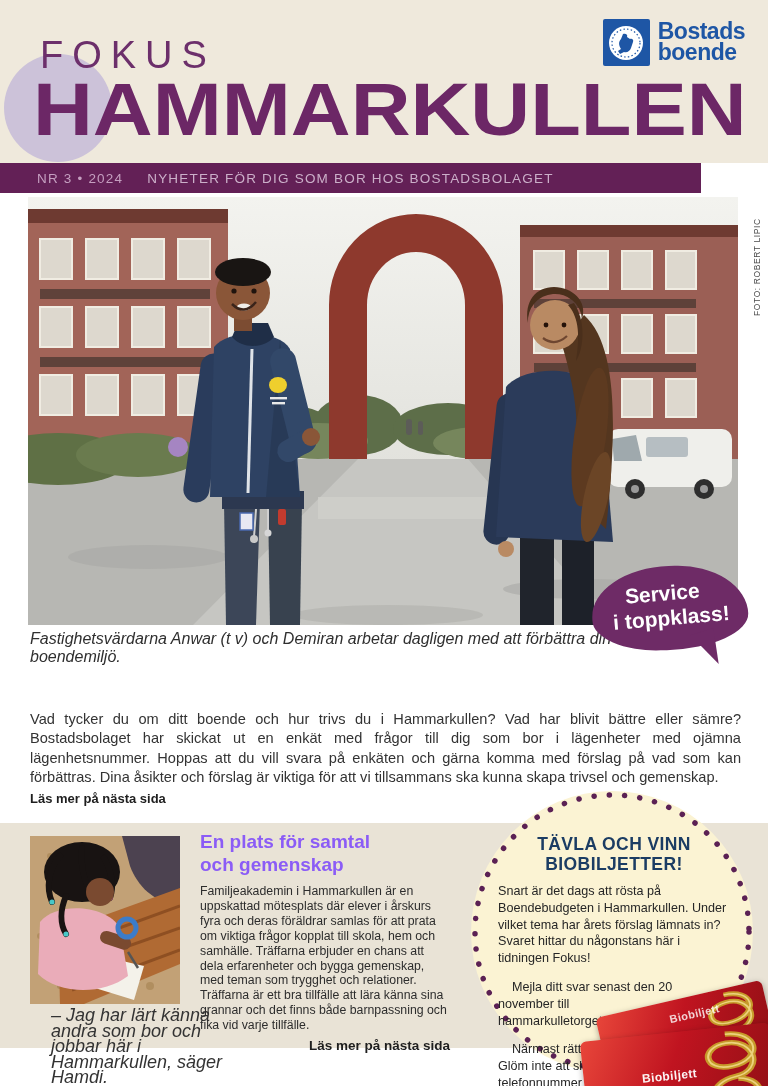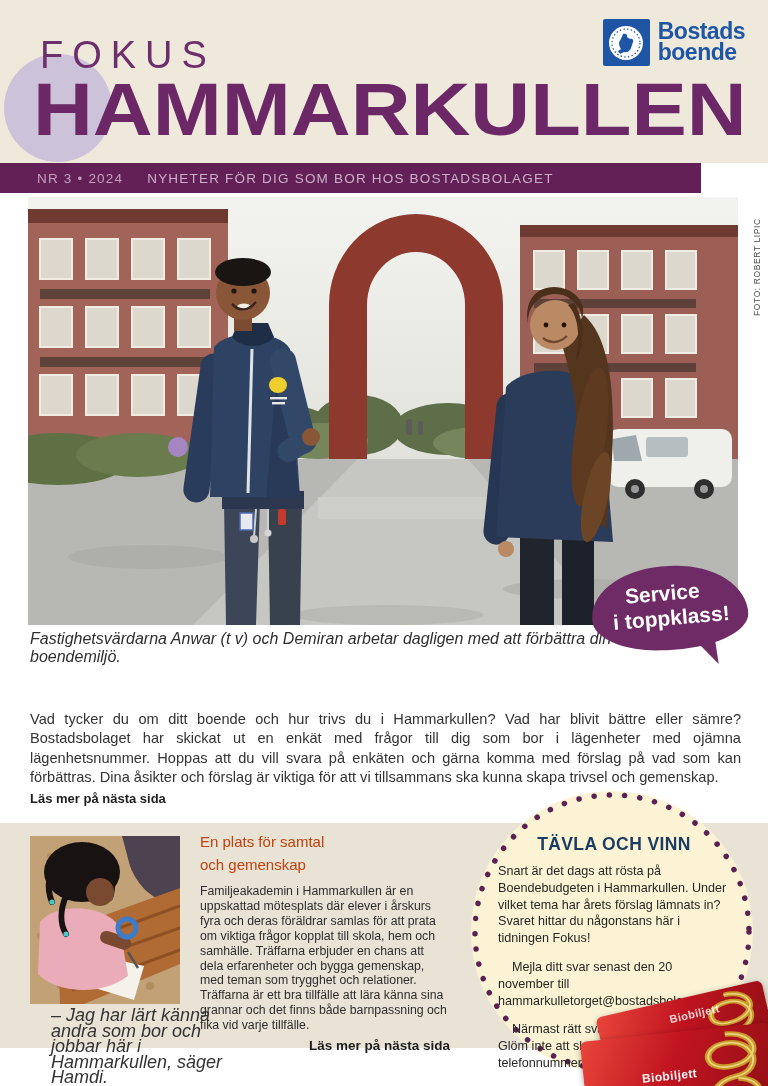--- a/index.html
+++ b/index.html
@@ -46,21 +46,21 @@
   .lead-body{ position:absolute; left:30px; top:710px; width:711px; font-size:14.6px; line-height:19.4px;
               color:#333333; text-align:justify; }
   .read-more-1{ position:absolute; left:30px; top:791px; font-size:13px; font-weight:bold; color:#1e1e1e; }
 
   
   .bottom-panel{ position:absolute; left:0; top:823px; width:768px; height:225px; background:#E9E3D6; }
   .child-photo{ position:absolute; left:30px; top:836px; width:150px; height:168px; overflow:hidden; }
   .child-caption{ position:absolute; left:30px; top:1008px; width:175px; font-style:italic; font-size:18px;
                   line-height:15.5px; color:#333333;margin-left:21px; }
   .article{ position:absolute; left:200px; top:831px; width:254px; }
-  .article-h{ font-size:15px; line-height:22.5px; font-weight:normal; color:#c2410c; }
+  .article-h{ font-size:19px; line-height:22.5px; font-weight:bold; color:#8b5cf6; }
   .article-h span{ display:block; }
   .article-body{ margin-top:8px; font-size:12.3px; line-height:14.9px; color:#2d2d2d; width:250px; }
   .read-more-2{ margin-top:5px; width:250px; text-align:right; font-size:13.5px; font-weight:bold; color:#1e1e1e; }
 
   
   .contest-ring{ position:absolute; left:462px; top:782px; width:300px; height:300px; z-index:3; }
   .contest{ position:absolute; left:486px; top:834px; width:256px; z-index:4; }
   .contest-h{ text-align:center; font-size:17.5px; line-height:20px; font-weight:bold; letter-spacing:0.4px; color:#1B3C63; }
   .contest-h span{ display:block; }
   .contest p{ font-size:12.6px; line-height:16.8px; color:#262626; margin:12px; }
@@ -325,20 +325,21 @@
   </div>
 
   <svg class="contest-ring" width="300" height="300" viewBox="0 0 300 300">
     <circle cx="150" cy="150" r="141" fill="#FBF3D3"></circle>
     <circle cx="150" cy="150" r="137" fill="none" stroke="#5B2154" stroke-width="5.5" stroke-dasharray="0.1 15.2" stroke-linecap="round"></circle>
   </svg>
 
   <div class="contest">
     <div class="contest-h">
       <span>TÄVLA OCH VINN</span>
+      <span>BIOBILJETTER!</span>
     </div>
     <p class="first">Snart är det dags att rösta på Boendebudgeten i Hammarkullen. Under vilket tema har årets förslag lämnats in? Svaret hittar du någonstans här i tidningen Fokus!</p>
     <p class="indent">Mejla ditt svar senast den 20 november till hammarkulletorget@bostadsbolaget.se.</p>
     <p class="indent">Närmast rätt svar vinner tre biobiljetter! Glöm inte att skriva ditt namn, adress och telefonnummer i mailet!</p>
   </div>
 
   <div class="tickets">
     <div class="ticket back">
       <svg class="ribbon" width="80" height="78" viewBox="0 0 80 100" preserveAspectRatio="none">
         <path d="M40,8 C70,8 72,40 44,44 C18,48 16,20 40,18 C66,16 72,52 46,56 C20,60 18,88 44,90 C70,92 74,62 48,58" stroke="#c79a2a" fill="none" stroke-width="6"></path>

